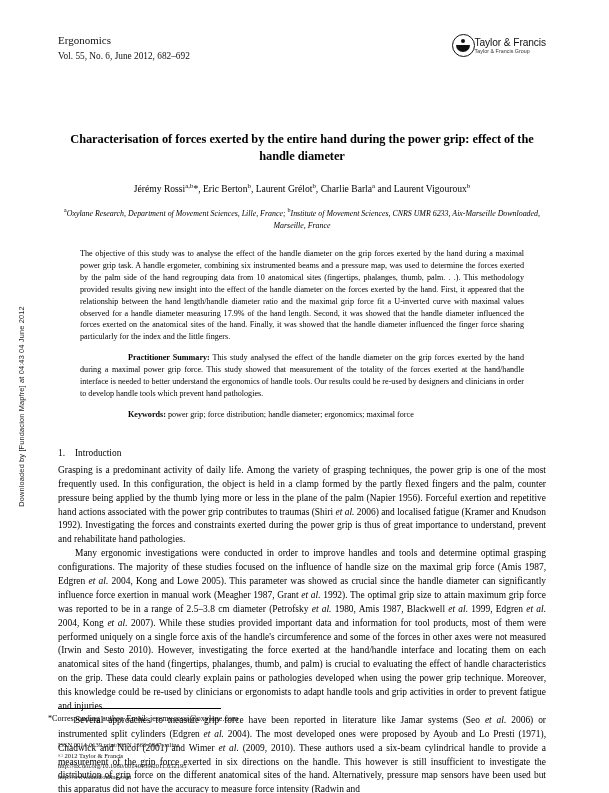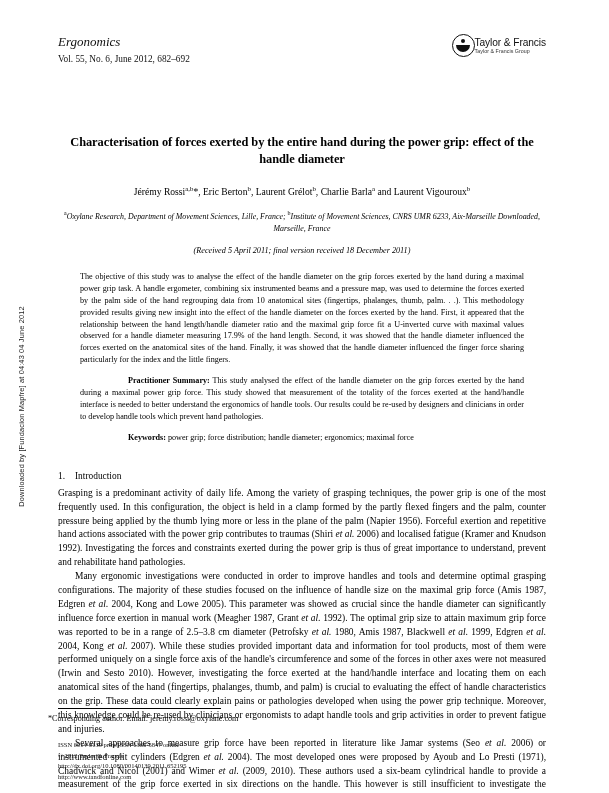--- a/index.html
+++ b/index.html
@@ -44,22 +44,21 @@
   }
 
   
   .masthead {
     display: flex;
     justify-content: space-between;
     align-items: flex-start;
     padding-top: 33px;
   }
   .journal-name {
-    font-style: italic;
-    font-size: 13px;
+    font-size: 11px;
     line-height: 1.45;
     color: #111;
   }
   .journal-issue {
     font-size: 9.3px;
     line-height: 1.5;
     margin-top: 1px;
     color: #111;
   }
   .tf-logo {
@@ -218,21 +217,20 @@
 
     <div class="title">Characterisation of forces exerted by the entire hand during the power grip: effect of the handle diameter</div>
 
     <div class="authors">Jérémy Rossi<sup>a,b</sup>*, Eric Berton<sup>b</sup>, Laurent Grélot<sup>b</sup>, Charlie Barla<sup>a</sup> and Laurent Vigouroux<sup>b</sup></div>
 
     <div class="affiliations">
       <span><sup>a</sup><span>Oxylane Research, Department of Movement Sciences, Lille, France;</span></span>
       <span> <sup>b</sup><span>Institute of Movement Sciences, CNRS UMR 6233, Aix-Marseille Downloaded, Marseille, France</span></span>
     </div>
 
-    <div class="received">(Received 5 April 2011; final version received 18 December 2011)</div>
 
     <div class="abstract-block">
       <p>The objective of this study was to analyse the effect of the handle diameter on the grip forces exerted by the hand during a maximal power grip task. A handle ergometer, combining six instrumented beams and a pressure map, was used to determine the forces exerted by the palm side of the hand regrouping data from 10 anatomical sites (fingertips, phalanges, thumb, palm. . .). This methodology provided results giving new insight into the effect of the handle diameter on the forces exerted by the hand. First, it appeared that the relationship between the hand length/handle diameter ratio and the maximal grip force fit a U-inverted curve with maximal values observed for a handle diameter measuring 17.9% of the hand length. Second, it was showed that the handle diameter influenced the forces exerted on the anatomical sites of the hand. Finally, it was showed that the handle diameter influenced the finger force sharing particularly for the index and the little fingers.</p>
       <p><span class="lead">Practitioner Summary:</span><span> This study analysed the effect of the handle diameter on the grip forces exerted by the hand during a maximal power grip force. This study showed that measurement of the totality of the forces exerted at the hand/handle interface is needed to better understand the ergonomics of handle tools. Our results could be re-used by designers and clinicians in order to develop handle tools which prevent hand pathologies.</span></p>
       <p><span class="lead">Keywords:</span><span> power grip; force distribution; handle diameter; ergonomics; maximal force</span></p>
     </div>
 
     <div class="section-head">
       <span class="num">1.</span><span>Introduction</span>
     </div>

